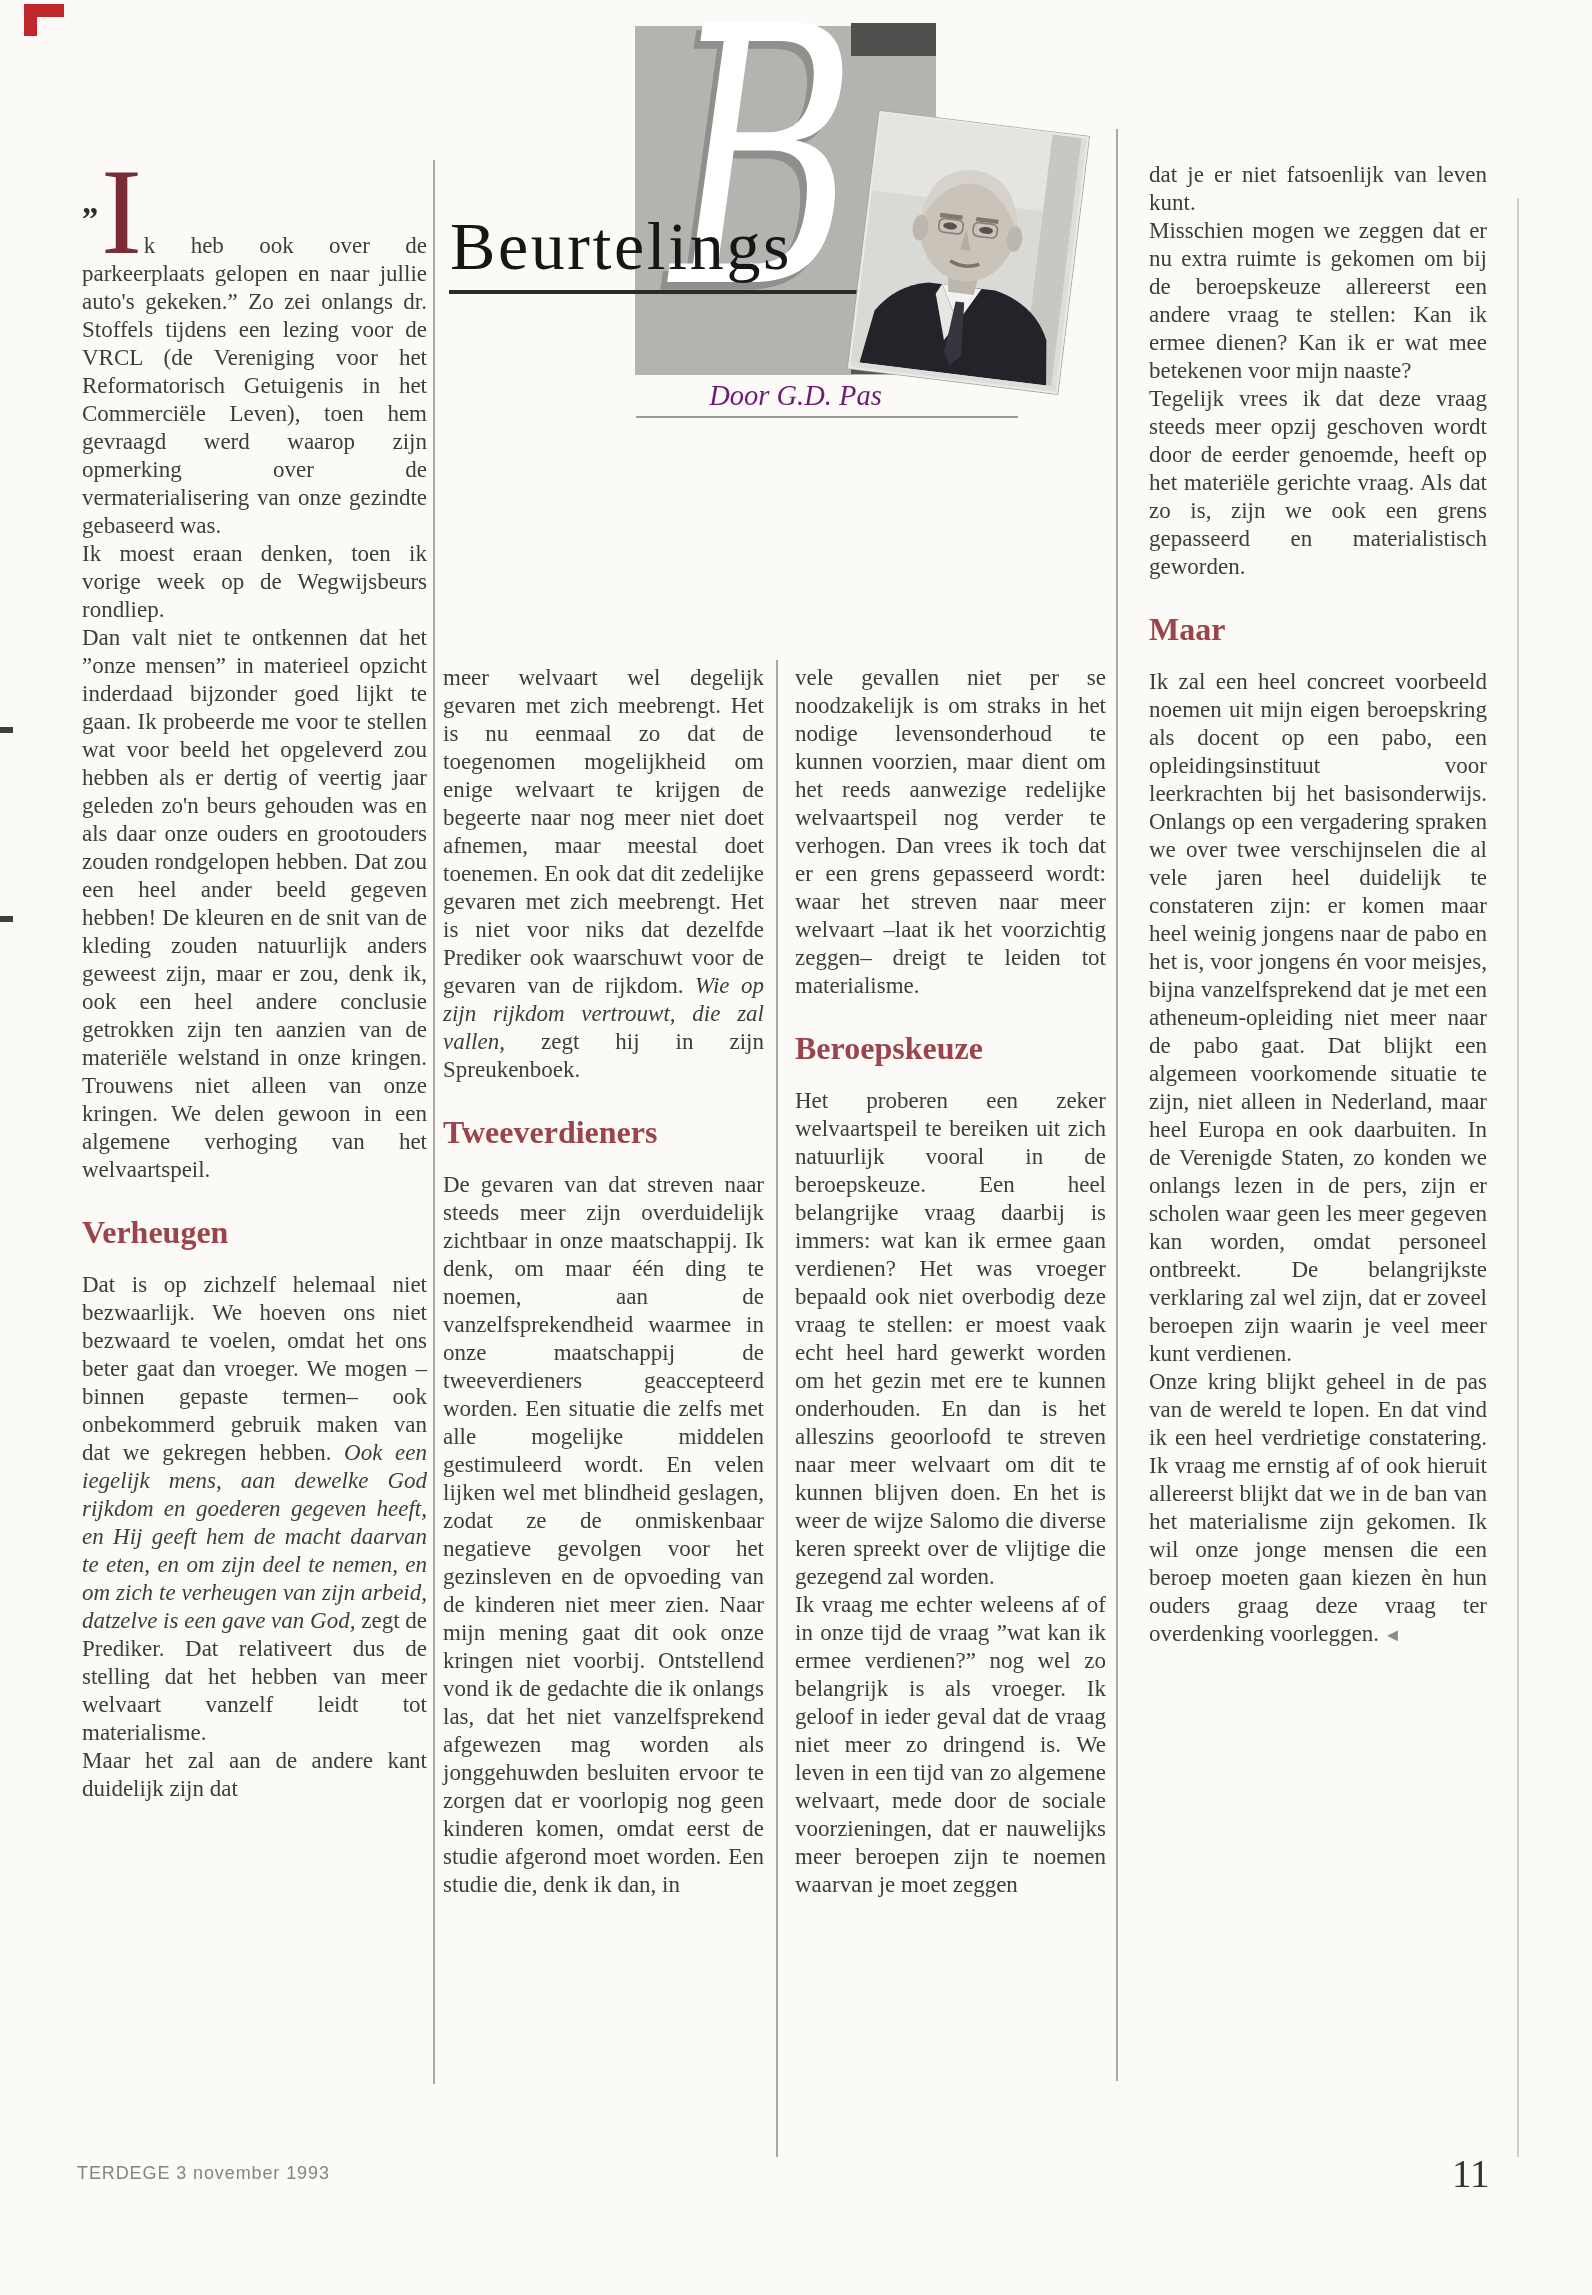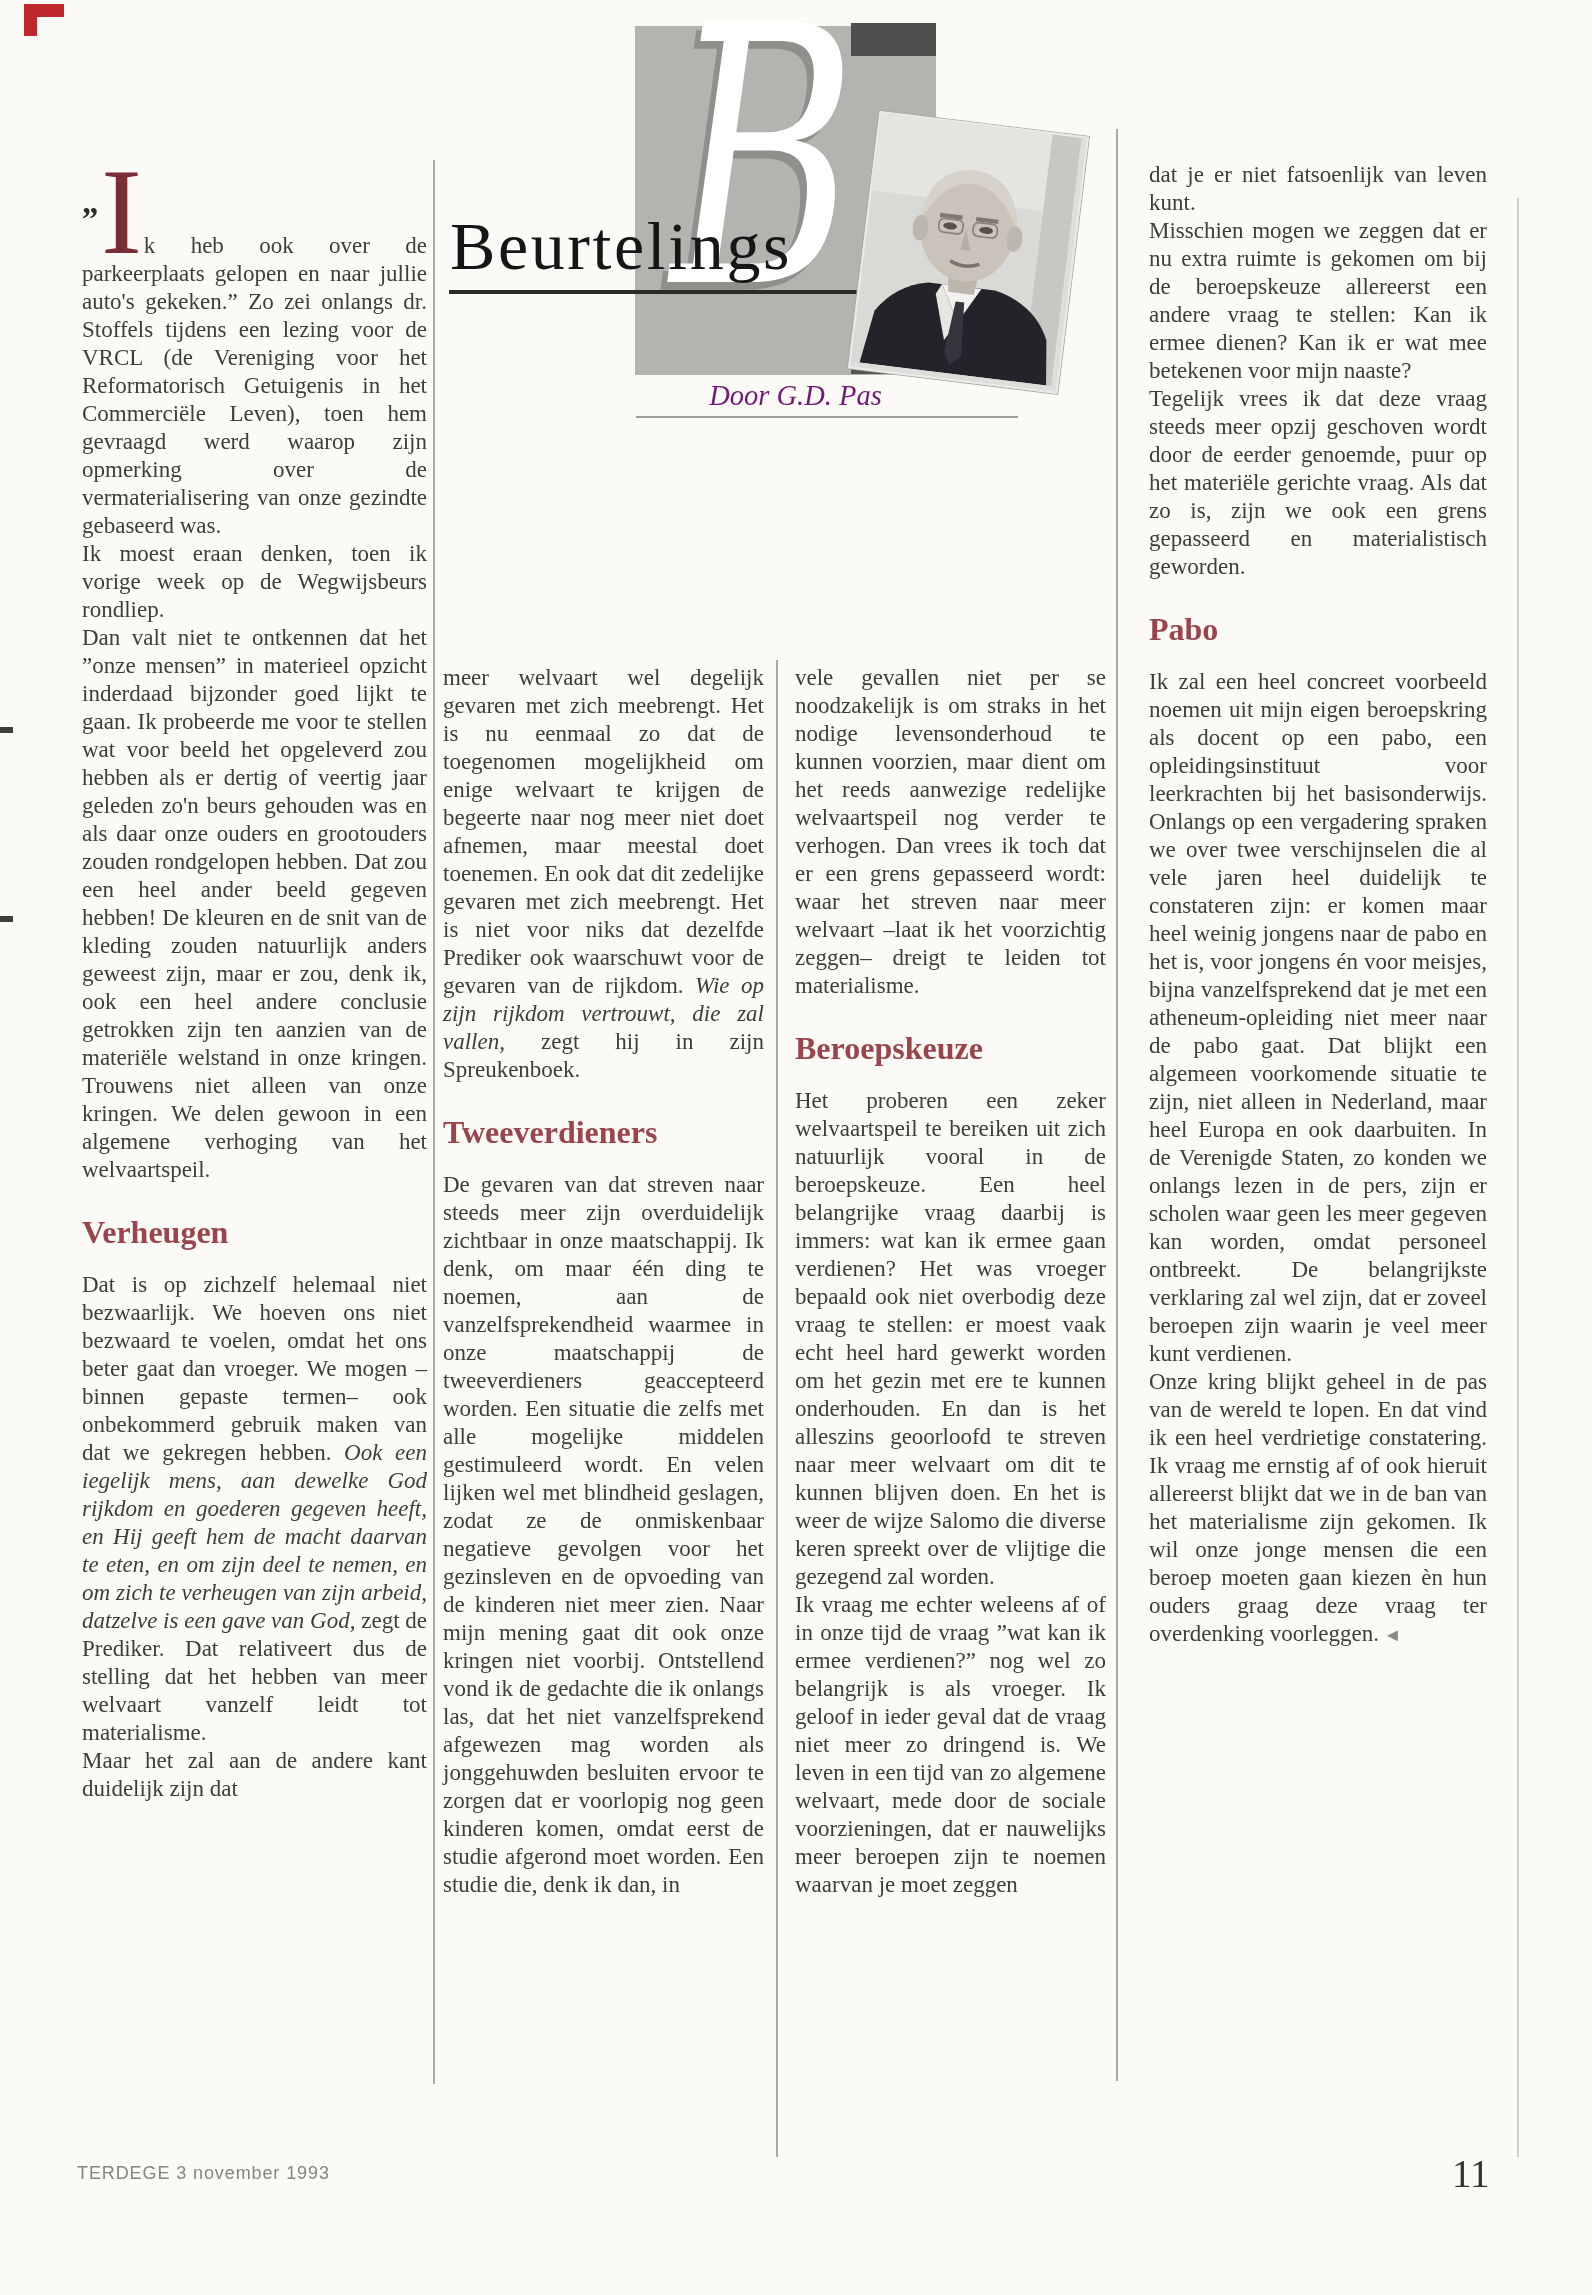--- a/index.html
+++ b/index.html
@@ -156,22 +156,22 @@
     </div>
   <div class="col" id="col3">
       <p><span>vele gevallen niet per se noodzakelijk is om straks in het nodige levensonderhoud te kunnen voorzien, maar dient om het reeds aanwezige redelijke welvaartspeil nog verder te verhogen. Dan vrees ik toch dat er een grens gepasseerd wordt: waar het streven naar meer welvaart –laat ik het voorzichtig zeggen– dreigt te leiden tot materialisme.</span></p>
       <h3>Beroepskeuze</h3>
       <p><span>Het proberen een zeker welvaartspeil te bereiken uit zich natuurlijk vooral in de beroepskeuze. Een heel belangrijke vraag daarbij is immers: wat kan ik ermee gaan verdienen? Het was vroeger bepaald ook niet overbodig deze vraag te stellen: er moest vaak echt heel hard gewerkt worden om het gezin met ere te kunnen onderhouden. En dan is het alleszins geoorloofd te streven naar meer welvaart om dit te kunnen blijven doen. En het is weer de wijze Salomo die diverse keren spreekt over de vlijtige die gezegend zal worden.</span></p>
       <p><span>Ik vraag me echter weleens af of in onze tijd de vraag ”wat kan ik ermee verdienen?” nog wel zo belangrijk is als vroeger. Ik geloof in ieder geval dat de vraag niet meer zo dringend is. We leven in een tijd van zo algemene welvaart, mede door de sociale voorzieningen, dat er nauwelijks meer beroepen zijn te noemen waarvan je moet zeggen</span></p>
     </div>
   <div class="col" id="col4">
       <p><span>dat je er niet fatsoenlijk van leven kunt.</span></p>
       <p><span>Misschien mogen we zeggen dat er nu extra ruimte is gekomen om bij de beroepskeuze allereerst een andere vraag te stellen: Kan ik ermee dienen? Kan ik er wat mee betekenen voor mijn naaste?</span></p>
-      <p><span>Tegelijk vrees ik dat deze vraag steeds meer opzij geschoven wordt door de eerder genoemde, puur op het materiële gerichte vraag. Als dat zo is, zijn we ook een grens gepasseerd en materialistisch geworden.</span></p>
-      <h3>Pabo</h3>
+      <p><span>Tegelijk vrees ik dat deze vraag steeds meer opzij geschoven wordt door de eerder genoemde, heeft op het materiële gerichte vraag. Als dat zo is, zijn we ook een grens gepasseerd en materialistisch geworden.</span></p>
+      <h3>Maar</h3>
       <p><span>Ik zal een heel concreet voorbeeld noemen uit mijn eigen beroepskring als docent op een pabo, een opleidingsinstituut voor leerkrachten bij het basisonderwijs. Onlangs op een vergadering spraken we over twee verschijnselen die al vele jaren heel duidelijk te constateren zijn: er komen maar heel weinig jongens naar de pabo en het is, voor jongens én voor meisjes, bijna vanzelfsprekend dat je met een atheneum-opleiding niet meer naar de pabo gaat. Dat blijkt een algemeen voorkomende situatie te zijn, niet alleen in Nederland, maar heel Europa en ook daarbuiten. In de Verenigde Staten, zo konden we onlangs lezen in de pers, zijn er scholen waar geen les meer gegeven kan worden, omdat personeel ontbreekt. De belangrijkste verklaring zal wel zijn, dat er zoveel beroepen zijn waarin je veel meer kunt verdienen.</span></p>
       <p><span>Onze kring blijkt geheel in de pas van de wereld te lopen. En dat vind ik een heel verdrietige constatering. Ik vraag me ernstig af of ook hieruit allereerst blijkt dat we in de ban van het materialisme zijn gekomen. Ik wil onze jonge mensen die een beroep moeten gaan kiezen èn hun ouders graag deze vraag ter overdenking voorleggen.</span><span class="end-mark"> ◄</span></p>
     </div>
 
   <div class="footer-left">TERDEGE 3 november 1993</div>
   <div class="page-number">11</div>
 
 </div>
 
 

